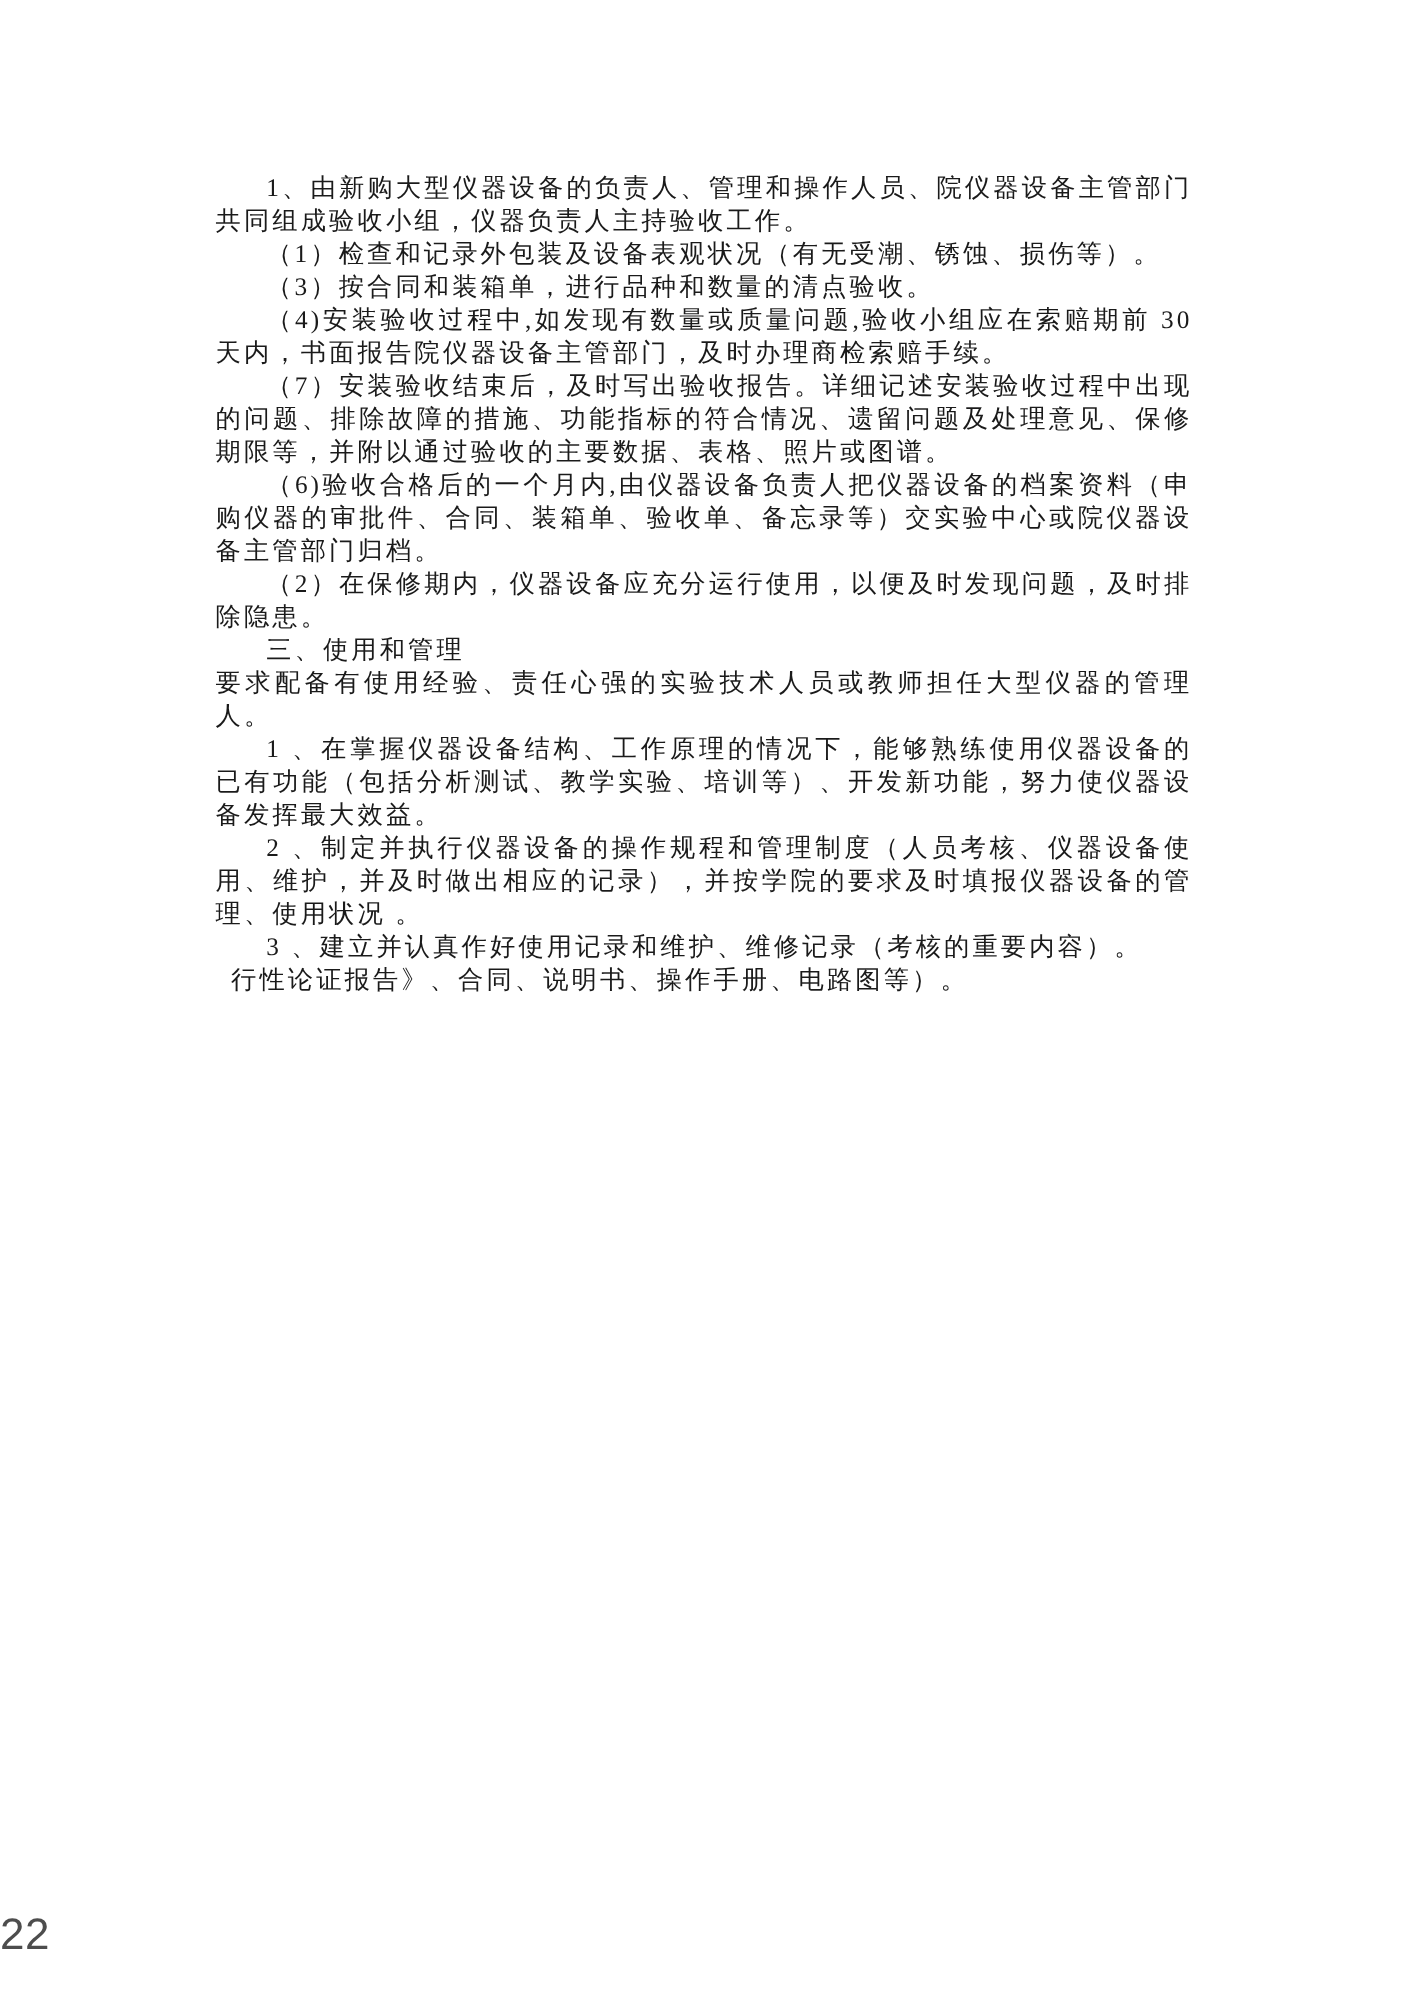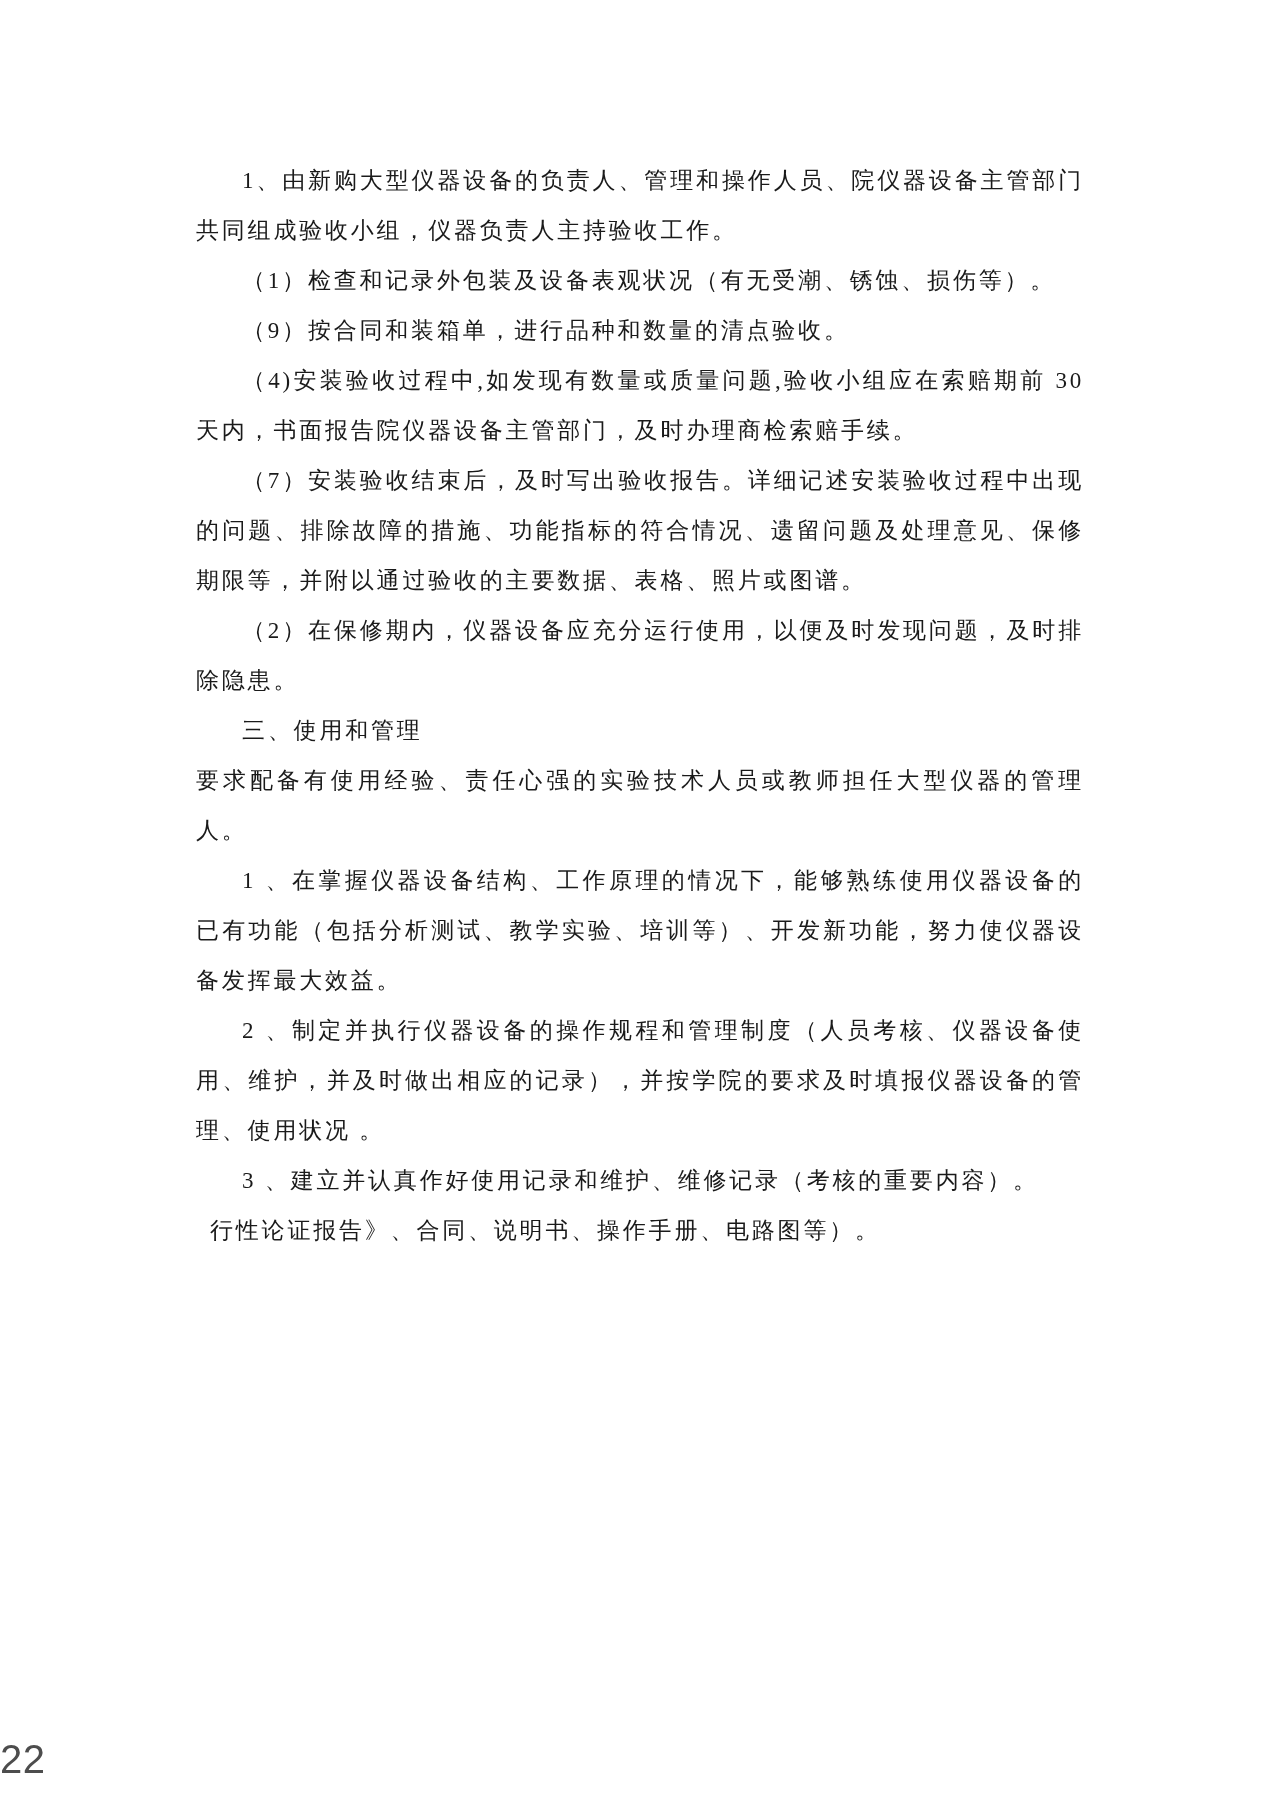--- a/index.html
+++ b/index.html
@@ -14,21 +14,21 @@
     overflow: hidden;
     font-family: "Liberation Serif", "DejaVu Serif", serif;
   }
   .page-body {
     position: absolute;
     left: 196px;
     top: 156px;
     width: 888px;
     color: #1a1a1a;
     font-size: 23px;
-    line-height: 50px;
+    line-height: 30px;
     letter-spacing: 2.8px;
     text-align: justify;
   }
   .page-body p {
     margin: 0;
     padding: 0;
   }
   p.indent {
     text-indent: 46px;
   }
@@ -50,23 +50,24 @@
     color: #4d4d4d;
     letter-spacing: 0.5px;
   }
 </style>
 </head>
 <body>
 
 <div class="page-body">
   <p class="indent">1、由新购大型仪器设备的负责人、管理和操作人员、院仪器设备主管部门共同组成验收小组，仪器负责人主持验收工作。</p>
   <p class="indent">（1）检查和记录外包装及设备表观状况（有无受潮、锈蚀、损伤等）。</p>
-  <p class="indent">（9）按合同和装箱单，进行品种和数量的清点验收。</p>
+  <p class="indent">（3）按合同和装箱单，进行品种和数量的清点验收。</p>
   <p class="indent">（4)安装验收过程中,如发现有数量或质量问题,验收小组应在索赔期前 30 天内，书面报告院仪器设备主管部门，及时办理商检索赔手续。</p>
   <p class="indent">（7）安装验收结束后，及时写出验收报告。详细记述安装验收过程中出现的问题、排除故障的措施、功能指标的符合情况、遗留问题及处理意见、保修期限等，并附以通过验收的主要数据、表格、照片或图谱。</p>
+  <p class="indent">（6)验收合格后的一个月内,由仪器设备负责人把仪器设备的档案资料（申购仪器的审批件、合同、装箱单、验收单、备忘录等）交实验中心或院仪器设备主管部门归档。</p>
   <p class="indent">（2）在保修期内，仪器设备应充分运行使用，以便及时发现问题，及时排除隐患。</p>
   <p class="indent">三、使用和管理</p>
   <p class="flush">要求配备有使用经验、责任心强的实验技术人员或教师担任大型仪器的管理人。</p>
   <p class="indent">1 、在掌握仪器设备结构、工作原理的情况下，能够熟练使用仪器设备的已有功能（包括分析测试、教学实验、培训等）、开发新功能，努力使仪器设备发挥最大效益。</p>
   <p class="indent">2 、制定并执行仪器设备的操作规程和管理制度（人员考核、仪器设备使用、维护，并及时做出相应的记录），并按学院的要求及时填报仪器设备的管理、使用状况 。</p>
   <p class="indent">3 、建立并认真作好使用记录和维护、维修记录（考核的重要内容）。</p>
   <p class="hang">行性论证报告》、合同、说明书、操作手册、电路图等）。</p>
 </div>
 
 <div class="page-footer">22</div>

